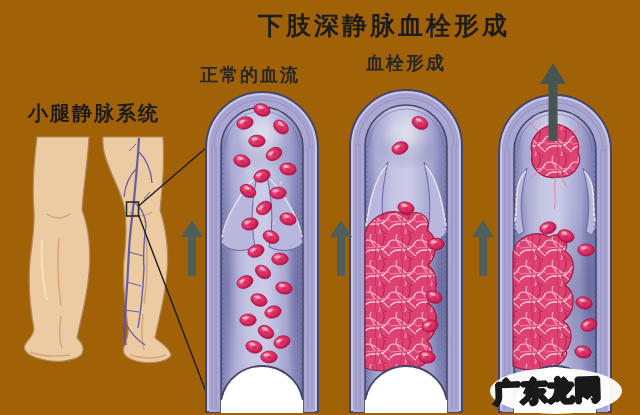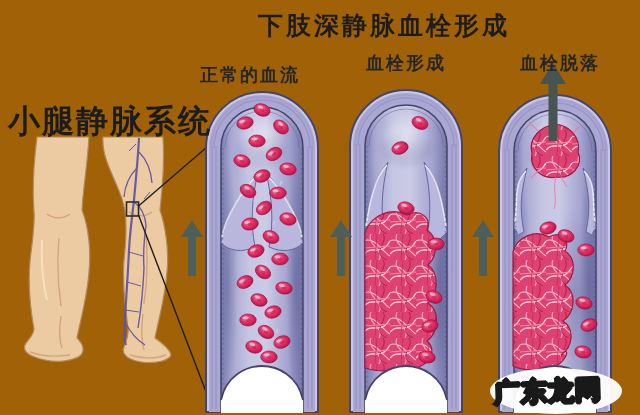--- a/index.html
+++ b/index.html
@@ -1,21 +1,21 @@
 <!DOCTYPE html>
 <html><head>
 <meta charset="utf-8">
 <style>
   html,body{margin:0;padding:0;background:#fff;}
   .root{position:relative;width:640px;height:415px;overflow:hidden;background:#a16207;
         font-family:"Liberation Sans","DejaVu Sans",sans-serif;}
   .root svg{position:absolute;left:0;top:0;}
   .txt{position:absolute;white-space:nowrap;color:#1c1c1c;font-weight:bold;}
   .title{left:240px;top:9px;width:288px;text-align:center;font-size:25px;letter-spacing:3px;}
-  .left-label{left:8px;top:100px;width:172px;text-align:center;font-size:32px;letter-spacing:2px;}
+  .left-label{left:8px;top:100px;width:172px;text-align:center;font-size:20px;letter-spacing:2px;}
   .stage{top:51px;width:150px;text-align:center;font-size:18px;letter-spacing:2px;color:#262626;}
   .stage-1{left:175px;margin-top:12px;}
   .stage-2{left:331px;}
   .stage-3{left:485px;}
   .watermark{left:494px;top:374px;font-size:26px;font-weight:bold;color:#ffffff;letter-spacing:1px;
      transform:rotate(-2deg);
      -webkit-text-stroke:2px #191919;
      text-shadow:-2px 0 0 #191919,2px 0 0 #191919,0 -2px 0 #191919,0 2px 0 #191919,
        -1px -1px 0 #191919,1px 1px 0 #191919,-1px 1px 0 #191919,1px -1px 0 #191919;}
 </style>
@@ -406,16 +406,15 @@
     <polygon points="341,220 352,237 345,237 345,276 337,276 337,237 330,237" fill="#4e5f5b"></polygon>
     <polygon points="483,220 494,237 487,237 487,276 479,276 479,237 472,237" fill="#4e5f5b"></polygon>
     <polygon points="553,63 566,84 557.5,84 557.5,141 548.5,141 548.5,84 540,84" fill="#47544f"></polygon>
   </g>
 </svg>
 
 <div class="txt title">下肢深静脉血栓形成</div>
 <div class="txt left-label">小腿静脉系统</div>
 <div class="txt stage stage-1">正常的血流</div>
 <div class="txt stage stage-2">血栓形成</div>
-<div class="txt stage stage-3">血栓脱落</div>
 <div class="txt watermark">广东龙网</div>
 
 </div>
 
 </body></html>

